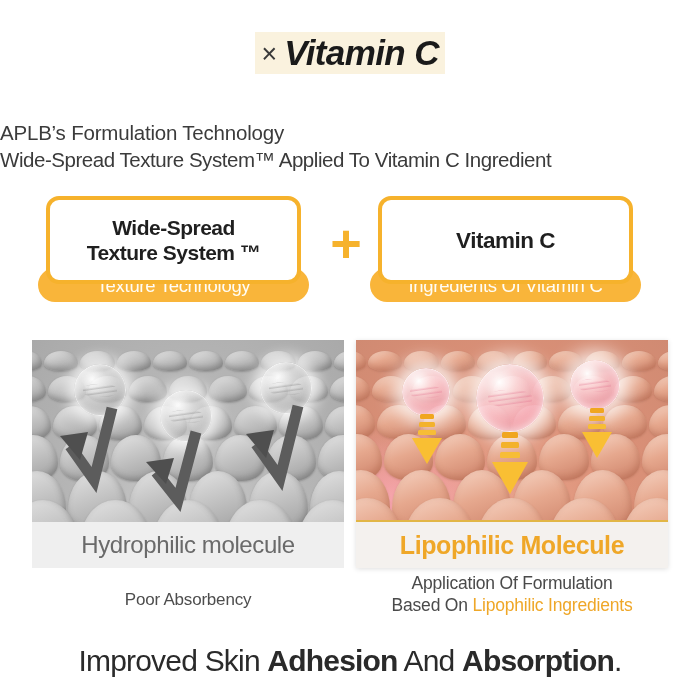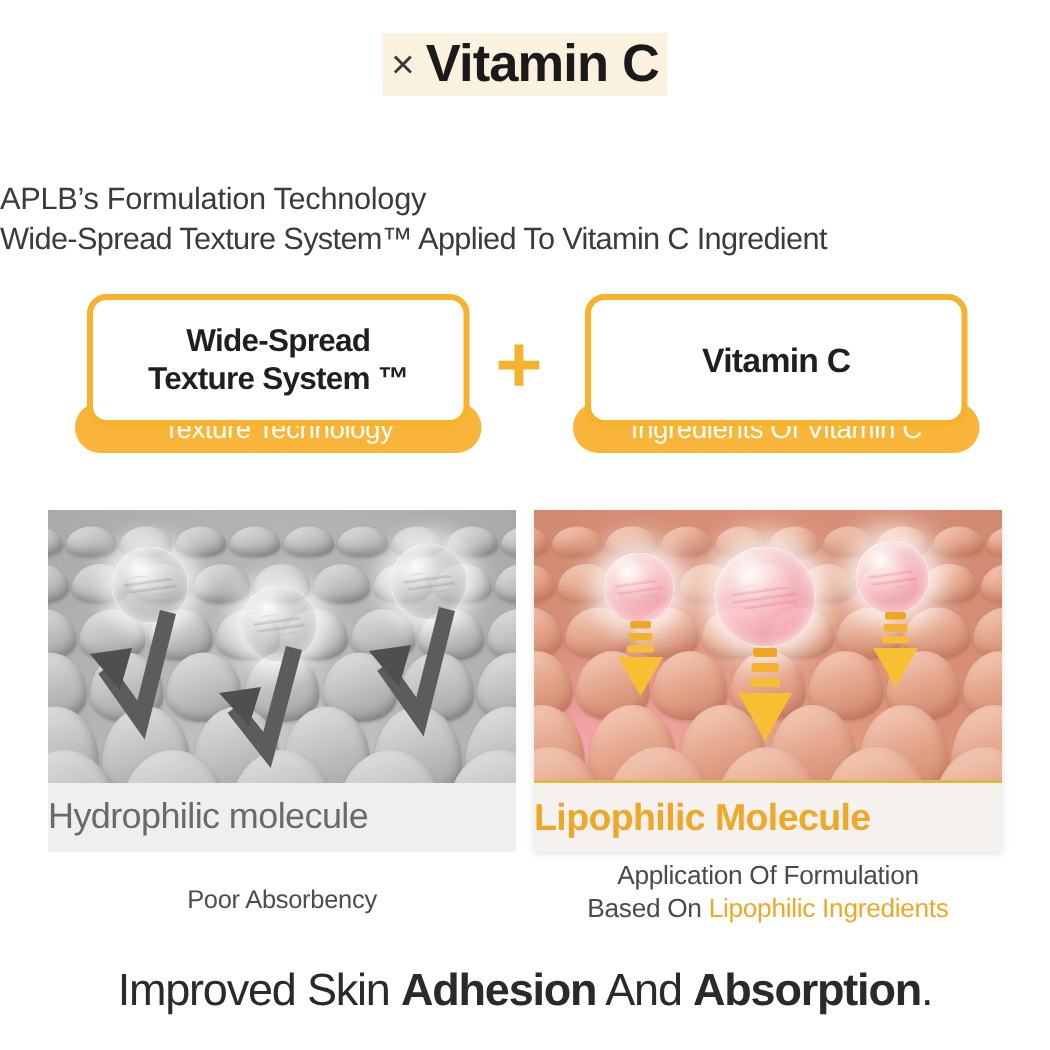--- a/index.html
+++ b/index.html
@@ -27,21 +27,21 @@
   }
   .title-hl {
     display: inline-block;
     background: #faf2de;
     color: #1a1a1a;
     font-size: 35px;
     font-weight: bold;
     letter-spacing: -0.6px;
     padding: 3px 6px 4px 6px;
   }
-  .title-line-2 { margin-top: 6px; }
+  .title-line-2 { margin-top: 16px; font-style: italic; }
   .cross {
     font-weight: 300;
     font-size: 27px;
     color: #3a3a3a;
     padding-right: 8px;
     vertical-align: 2px;
   }
 
   
   .subtitle-block {
@@ -63,21 +63,20 @@
 
   
   .badge-row {
     position: absolute;
     top: 196px; left: 0; width: 700px;
     height: 128px;
   }
   .badge {
     position: absolute;
     width: 255px;
-    margin-left: 12px;
   }
   .badge.left  { left: 46px; }
   .badge.right { left: 378px; }
   .badge-box {
     position: relative;
     z-index: 2;
     border: 4px solid #f6b22c;
     border-radius: 13px;
     background: #ffffff;
     height: 88px;
@@ -139,20 +138,21 @@
     height: 182px;
     overflow: hidden;
   }
   .panel.right .panel-art { height: 180px; }
   .panel-caption {
     position: absolute;
     left: 0; right: 0; bottom: 0;
     height: 46px;
     display: flex;
     align-items: center;
+    justify-content: center;
   }
   .panel.left .panel-caption { background: #efefef; }
   .panel.right .panel-caption { background: #f4f1ee; border-top: 2px solid #e2b646; height: 48px; }
   .cap-gray {
     color: #6a6a6a;
     font-size: 24px;
     letter-spacing: -0.4px;
   }
   .cap-gold {
     color: #efa728;

